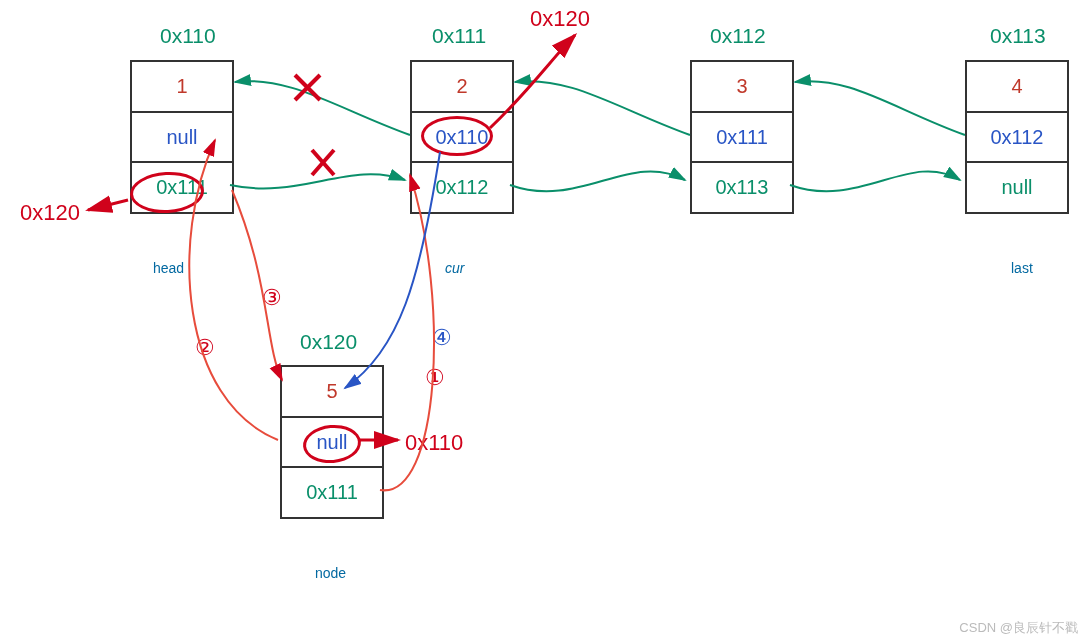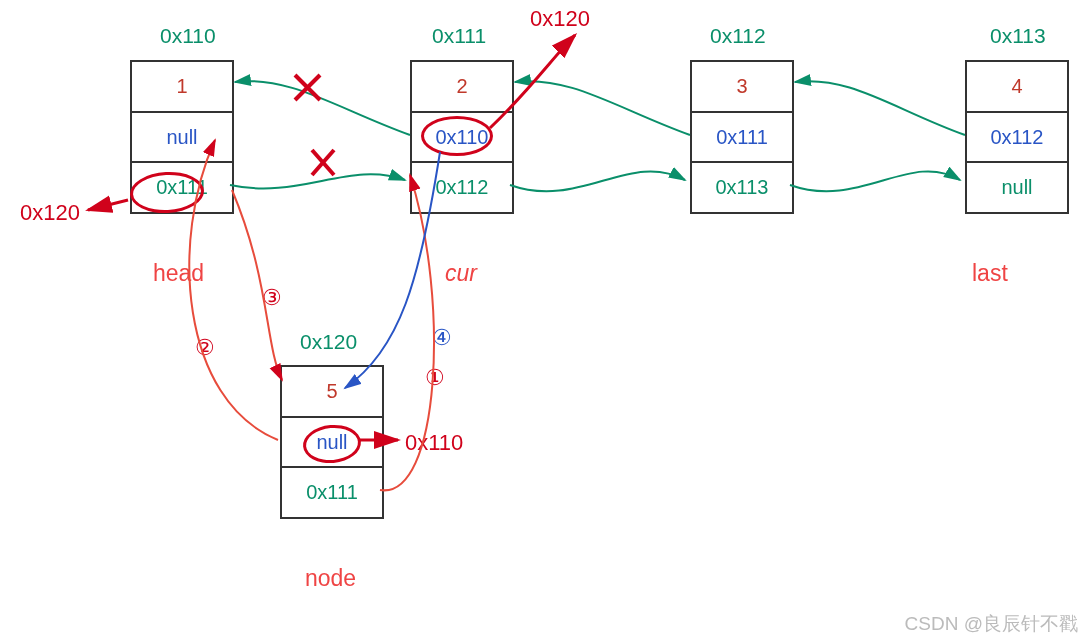--- a/index.html
+++ b/index.html
@@ -27,37 +27,37 @@
     align-items: center;
     justify-content: center;
     border-bottom: 2px solid #333;
     font-weight: normal;
   }
   .cell:last-child { border-bottom: none; }
   .val { color: #c0392b; }
   .prev { color: #2955c5; }
   .next { color: #0a8f6a; }
   .addr { position: absolute; color: #0a8f6a; font-size: 21px; }
-  .label { position: absolute; color: #ef4444; font-size: 23px; }
+  .label { position: absolute; color: #0369a1; font-size: 14px; }
   .ann { position: absolute; font-size: 22px; }
   .red { color: #d0021b; }
   .blue { color: #2955c5; }
   svg { position:absolute; top:0; left:0; width:1088px; height:643px; pointer-events:none; }
   .circled {
     position: absolute;
     border: 2px solid #d0021b;
     border-radius: 50%;
   }
   .watermark {
     position: absolute;
     right: 10px;
     bottom: 6px;
     color: #bbb;
     font-family: sans-serif;
-    font-size: 19px;
+    font-size: 13px;
     margin-left: 32px;
   }
 </style>
 </head>
 <body>
 
 <div class="addr" style="left:160px; top:24px;">0x110</div>
 <div class="node-box" style="left:130px; top:60px;">
   <div class="cell val">1</div>
   <div class="cell prev">null</div>
@@ -79,29 +79,29 @@
   <div class="cell prev">0x111</div>
   <div class="cell next">0x113</div>
 </div>
 
 <div class="addr" style="left:990px; top:24px;">0x113</div>
 <div class="node-box" style="left:965px; top:60px;">
   <div class="cell val">4</div>
   <div class="cell prev">0x112</div>
   <div class="cell next">null</div>
 </div>
-<div class="label" style="left:972px; top:260px;">last</div>
+<div class="label" style="left:1011px; top:260px;">last</div>
 
 <div class="addr" style="left:300px; top:330px;">0x120</div>
 <div class="node-box" style="left:280px; top:365px;">
   <div class="cell val">5</div>
   <div class="cell prev">null</div>
   <div class="cell next">0x111</div>
 </div>
-<div class="label" style="left:305px; top:565px;">node</div>
+<div class="label" style="left:315px; top:565px;">node</div>
 
 <div class="ann red" style="left:20px; top:200px;">0x120</div>
 <div class="ann red" style="left:530px; top:6px;">0x120</div>
 <div class="ann red" style="left:405px; top:430px;">0x110</div>
 
 <div class="ann red" style="left:425px; top:365px;">①</div>
 <div class="ann red" style="left:195px; top:335px;">②</div>
 <div class="ann red" style="left:262px; top:285px;">③</div>
 <div class="ann blue" style="left:432px; top:325px;">④</div>
 

